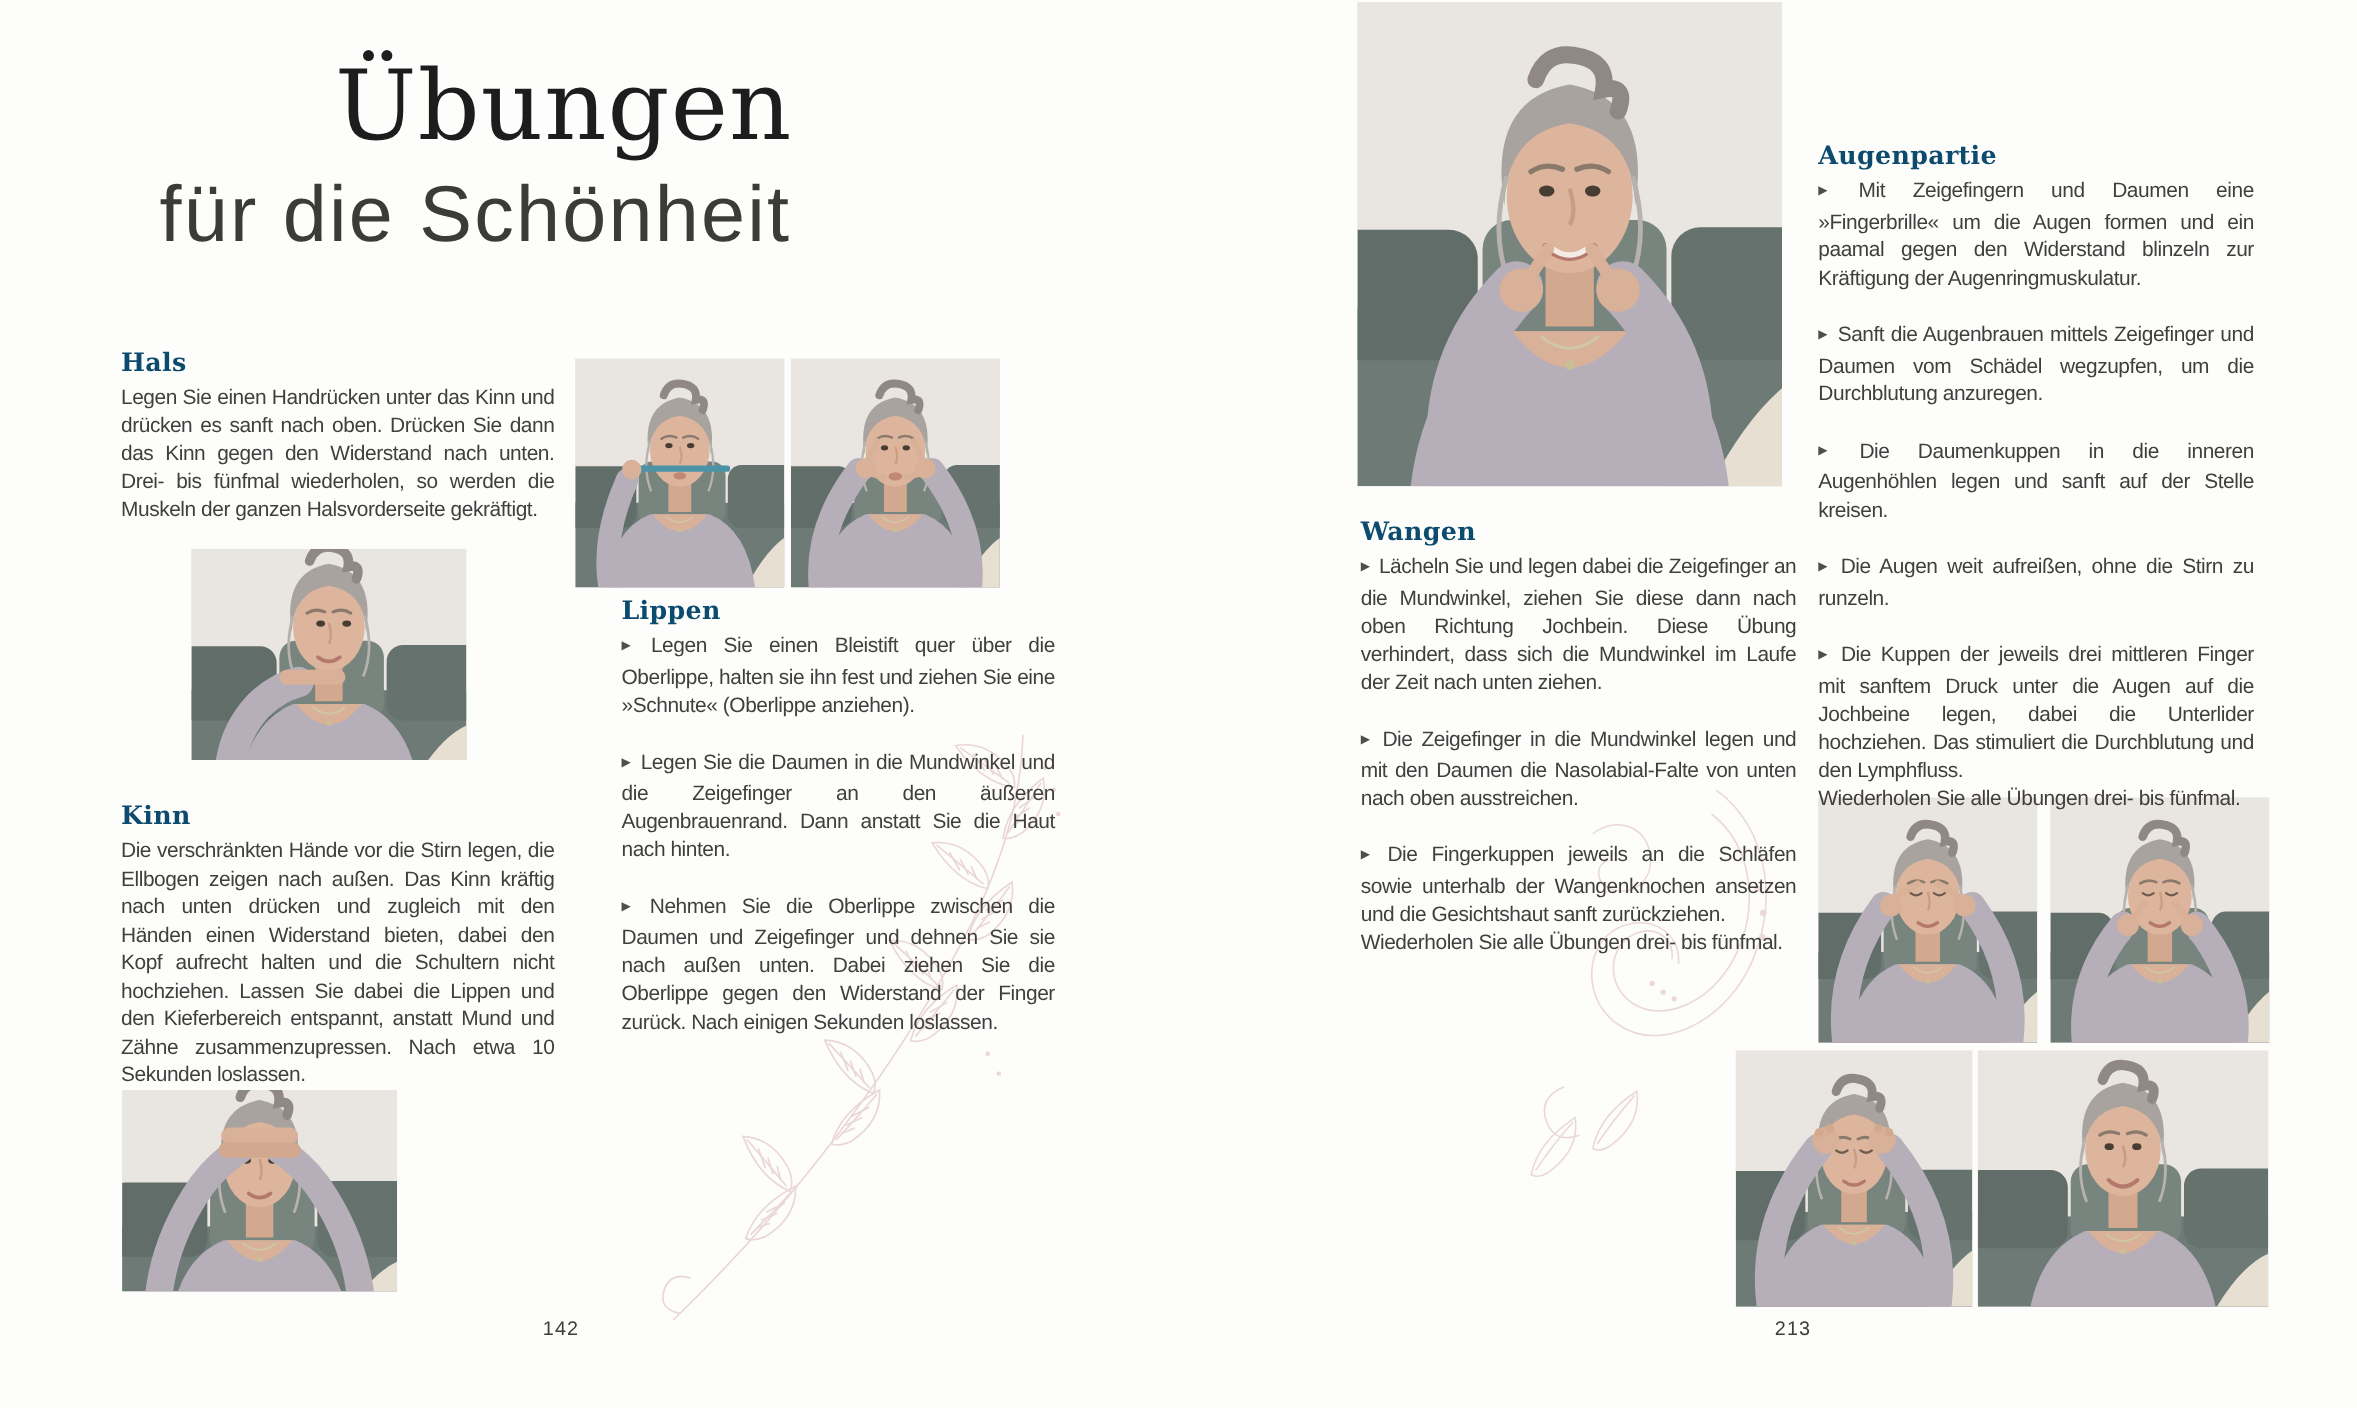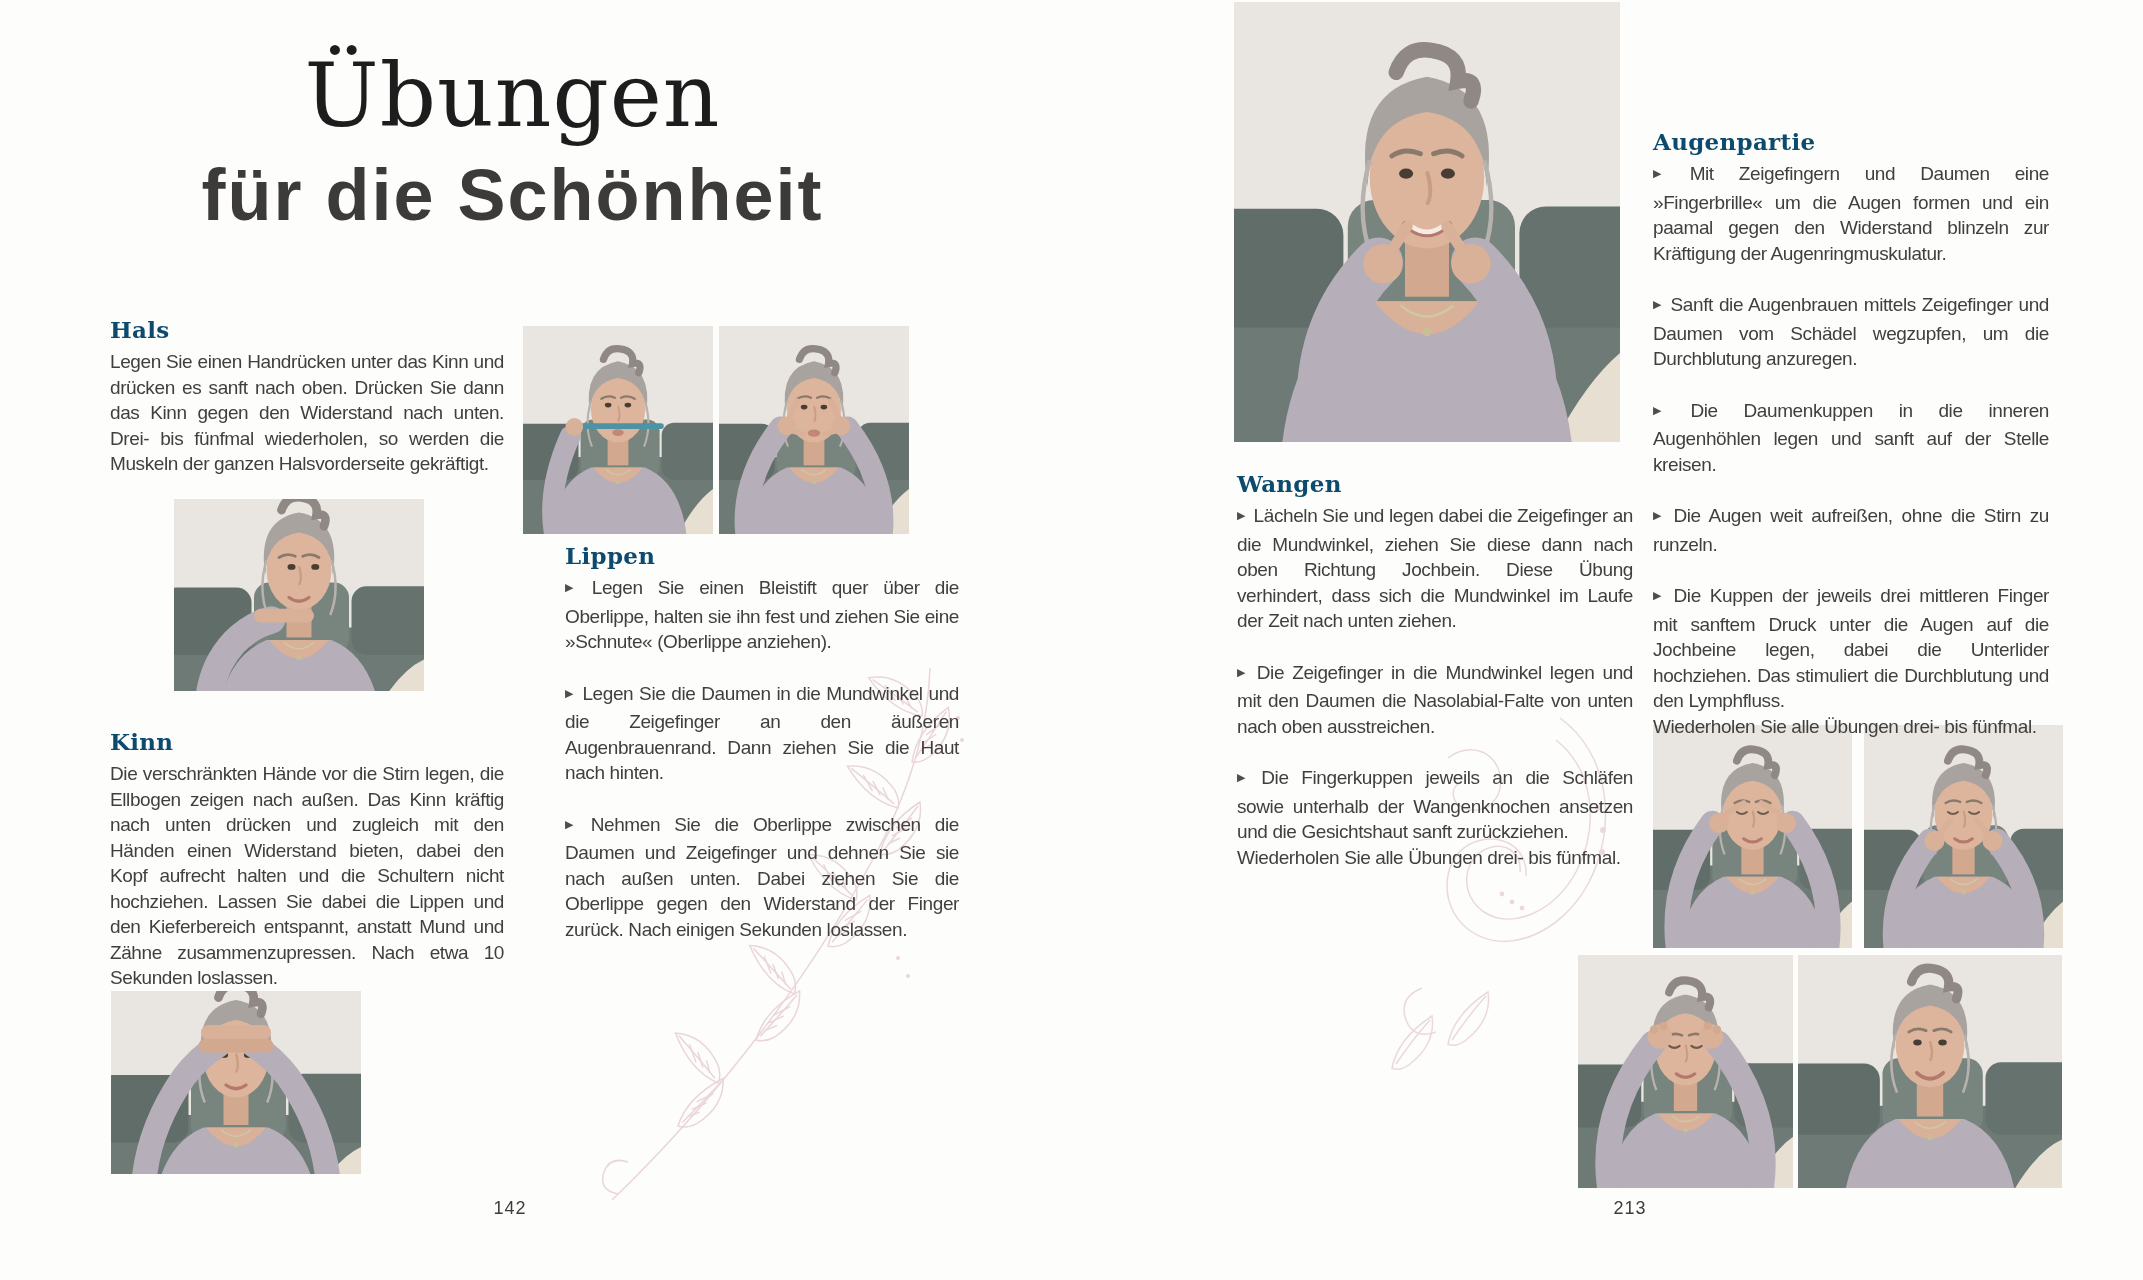--- a/index.html
+++ b/index.html
@@ -7,22 +7,22 @@
     width:2143px;height:1280px;position:relative;overflow:hidden;
     background:#fdfdfc;color:#3f3d3c;
     font-family:"Liberation Sans",sans-serif;
   }
   .abs{position:absolute;}
   .title1{
     font-family:"DejaVu Serif",serif;font-weight:400;color:#1e1d1d;
     font-size:88px;letter-spacing:1px;text-align:center;margin:0;line-height:1.05;
   }
   .title2{
-    font-size:72px;font-weight:700;color:#3c3b3a;letter-spacing:2px;
-    text-align:center;line-height:1.05;
+    font-size:72px;font-weight:400;color:#3c3b3a;letter-spacing:2px;
+    line-height:1.05;
   }
   .col{z-index:3;}
   .col p{margin:0;}
   .heading{
     font-family:"DejaVu Serif",serif;font-weight:700;color:#0c4a6e;
     font-size:23px;margin:0 0 6px 0;letter-spacing:.3px;
   }
   .body-text{
     font-size:19px;line-height:25.5px;letter-spacing:-0.4px;
     text-align:justify;color:#413f3e;
@@ -219,21 +219,21 @@
         <path d="M126 92 L116 72" stroke="#d9b098" stroke-width="5" fill="none" stroke-linecap="round"></path>
         <path d="M76 100 L90 104" stroke="#d9b098" stroke-width="5" fill="none" stroke-linecap="round"></path>
         <path d="M124 100 L110 104" stroke="#d9b098" stroke-width="5" fill="none" stroke-linecap="round"></path>
         <circle cx="74" cy="96" r="9" fill="#d9b098"></circle>
         <circle cx="126" cy="96" r="9" fill="#d9b098"></circle>
       </svg></figure>
 
   <section class="abs col" style="left:523px;top:542px;width:394px;margin-left:42px;">
     <h2 class="heading">Lippen</h2>
     <p class="body-text bullet"><span class="arrow">▶</span><span>Legen Sie einen Bleistift quer über die Oberlippe, halten sie ihn fest und ziehen Sie eine »Schnute« (Oberlippe anziehen).</span></p>
-    <p class="body-text bullet"><span class="arrow">▶</span><span>Legen Sie die Daumen in die Mundwinkel und die Zeigefinger an den äußeren Augenbrauenrand. Dann ziehen Sie die Haut nach hinten.</span></p>
+    <p class="body-text bullet"><span class="arrow">▶</span><span>Legen Sie die Daumen in die Mundwinkel und die Zeigefinger an den äußeren Augenbrauenrand. Dann anstatt Sie die Haut nach hinten.</span></p>
     <p class="body-text bullet"><span class="arrow">▶</span><span>Nehmen Sie die Oberlippe zwischen die Daumen und Zeigefinger und dehnen Sie sie nach außen unten. Dabei ziehen Sie die Oberlippe gegen den Widerstand der Finger zurück. Nach einigen Sekunden loslassen.</span></p>
   </section>
 
   <div class="abs pagenum" style="left:420px;top:1198px;width:180px;">142</div>
 
   <figure class="portrait" style="left:1234px;top:2px;width:386px;height:440px;"><svg viewBox="0 0 200 200" width="100%" height="100%" preserveAspectRatio="xMidYMid slice">
         <rect width="200" height="200" fill="#e9e6e1"></rect>
         <rect x="-6" y="126" width="212" height="80" fill="#6e7a75"></rect>
         <rect x="-10" y="94" width="72" height="54" rx="12" fill="#606d68"></rect>
         <rect x="64" y="90" width="76" height="57" rx="12" fill="#78847e"></rect>

